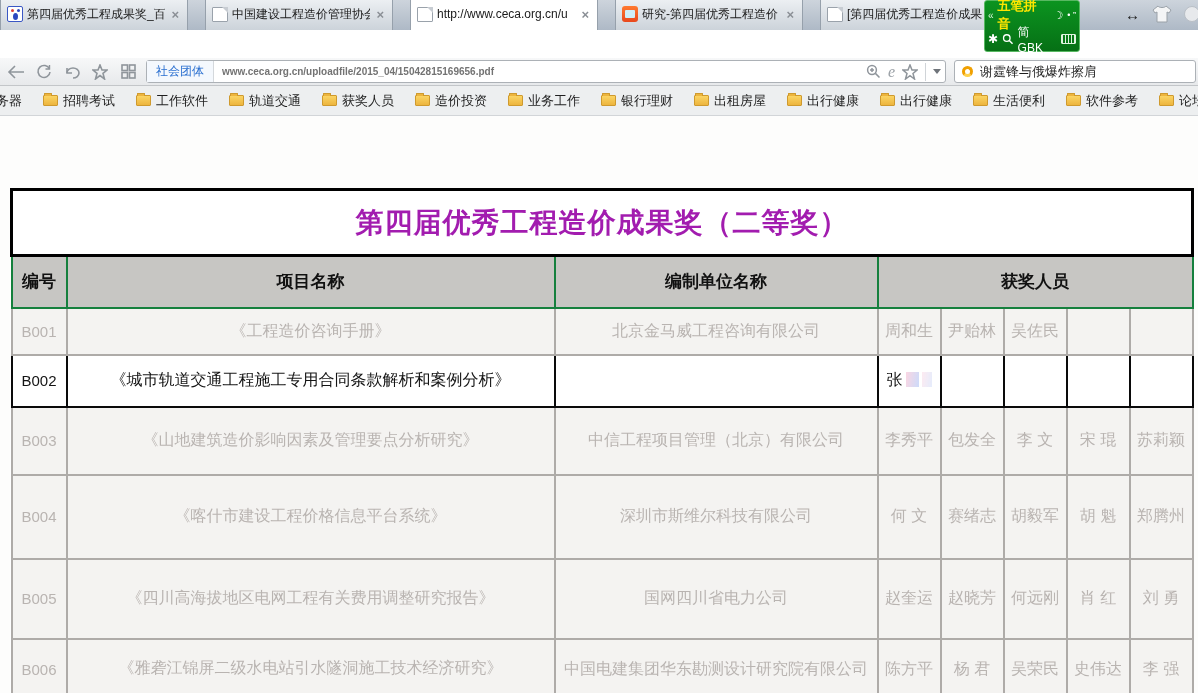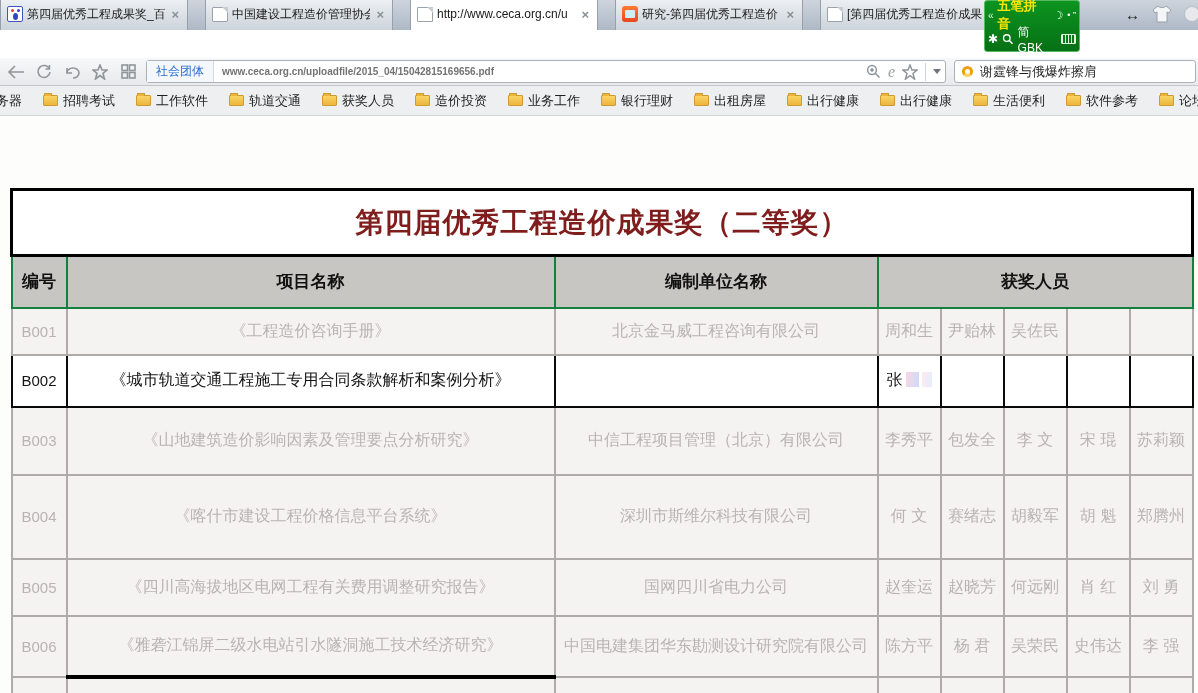--- a/index.html
+++ b/index.html
@@ -79,21 +79,21 @@
   .folder { width:15px; height:11px; background:linear-gradient(#fbd463,#edb53e); border:1px solid #cf9a2e;
     border-radius:1px; position:relative; margin-right:5px; }
   .folder:before { content:""; position:absolute; top:-3px; left:0; width:6px; height:2px;
     background:#edb53e; border:1px solid #cf9a2e; border-bottom:none; border-radius:1px 1px 0 0; }
   
   .content { height:605px; background:#fdfdfc; position:relative; overflow:hidden; }
   table.award { border-collapse:collapse; table-layout:fixed; width:1181px;
     position:absolute; left:10px; top:72px; background:#fff; }
   td { overflow:hidden; }
   .title-cell { border:3px solid #000; height:66px; text-align:center;
-    font-size:28px; font-weight:bold; color:#7f1d1d; letter-spacing:1px; }
+    font-size:28px; font-weight:bold; color:#a21caf; letter-spacing:1px; }
   .head-row td { border:2px solid #15803d; background:#c7c6c3; height:52px;
     text-align:center; font-weight:bold; font-size:17px; color:#111; }
   tr.faded td { border:2px solid #aeaba8; color:#b9b4b1; background:#f4f3f1;
     text-align:center; font-size:16px; }
   tr.faded td.cell-id { font-size:15px; }
   tr.dark td { border:2px solid #0a0a0a; color:#141414; background:#fff;
     text-align:center; font-size:16px; }
   tr.dark td.cell-id { font-size:15px; }
   .ghost { display:inline-block; width:13px; height:15px; margin-left:3px; vertical-align:-2px;
     background:linear-gradient(100deg, rgba(240,120,160,.30), rgba(110,150,240,.35)); filter:blur(.6px); }
@@ -336,21 +336,21 @@
         <tr class="faded" style="height: 84px; padding-left: 36px;">
           <td class="cell-id">B004</td>
           <td class="cell-project">《喀什市建设工程价格信息平台系统》</td>
           <td class="cell-company">深圳市斯维尔科技有限公司</td>
           <td class="cell-winner">何 文</td>
           <td class="cell-winner">赛绪志</td>
           <td class="cell-winner">胡毅军</td>
           <td class="cell-winner">胡 魁</td>
           <td class="cell-winner">郑腾州</td>
         </tr>
-        <tr class="faded" style="height: 57px; padding-left: 24px;">
+        <tr class="faded" style="height: 80px; padding-left: 24px;">
           <td class="cell-id">B005</td>
           <td class="cell-project">《四川高海拔地区电网工程有关费用调整研究报告》</td>
           <td class="cell-company">国网四川省电力公司</td>
           <td class="cell-winner">赵奎运</td>
           <td class="cell-winner">赵晓芳</td>
           <td class="cell-winner">何远刚</td>
           <td class="cell-winner">肖 红</td>
           <td class="cell-winner">刘 勇</td>
         </tr>
         <tr class="faded" style="height: 61px;">

